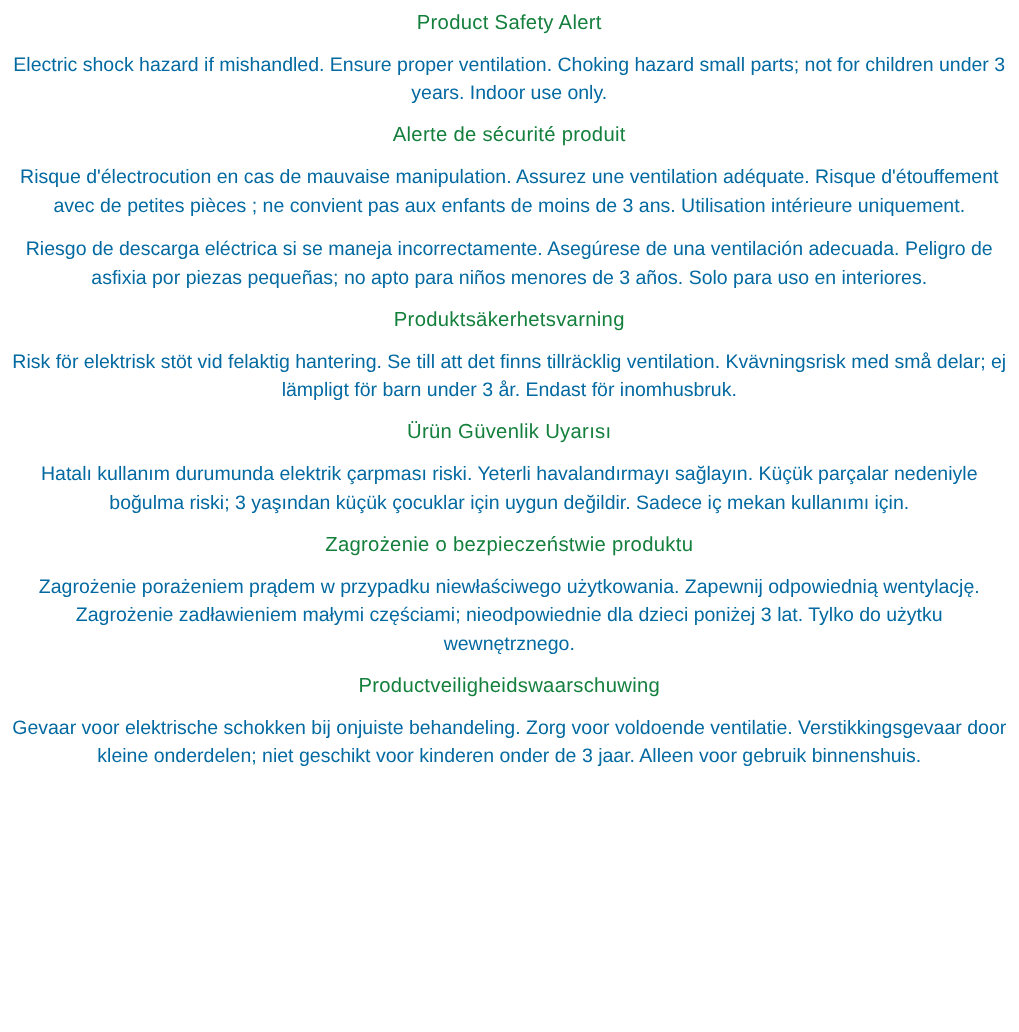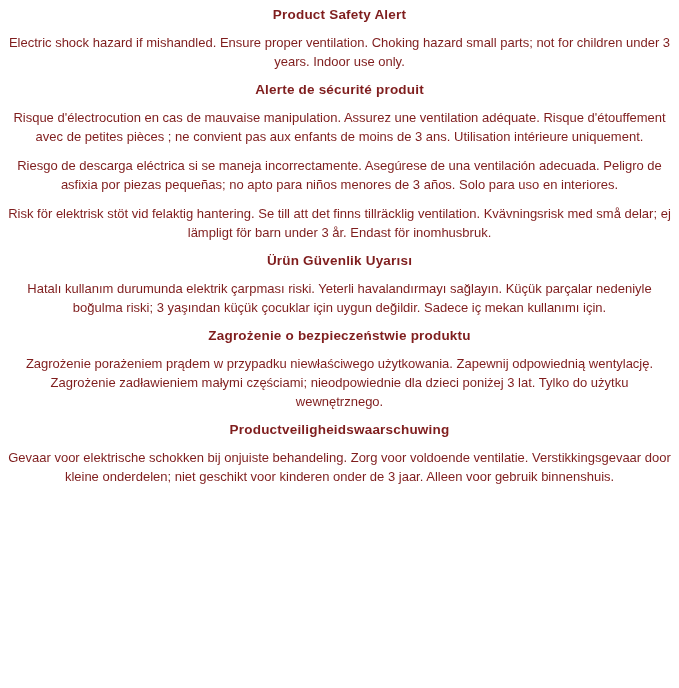--- a/index.html
+++ b/index.html
@@ -16,31 +16,31 @@
   }
   .doc {
     padding: 6px 6px 0 6px;
     box-sizing: border-box;
   }
   .alert-section {
     text-align: center;
   }
   .alert-heading {
     font-size: 13.5px;
-    font-weight: bold;
-    color: #7f1d1d;
+    font-weight: normal;
+    color: #15803d;
     letter-spacing: 0.2px;
     line-height: 18px;
     margin: 0 0 9px 0;
     text-align: center;
   }
   .alert-body {
     font-size: 13px;
     font-weight: normal;
-    color: #7f1d1d;
+    color: #0369a1;
     line-height: 19px;
     margin: 0 0 10px 0;
     text-align: center;
   }
 </style>
 </head>
 <body>
 
 <main class="doc" id="sections-container">
 
@@ -56,20 +56,21 @@
     </section>
 
     <section class="alert-section" lang="es">
       <p class="alert-body">Riesgo de descarga eléctrica si se maneja incorrectamente. Asegúrese de una ventilación adecuada. Peligro de asfixia por piezas pequeñas; no apto para niños menores de 3 años. Solo para uso en interiores.</p>
     </section>
 
     <section class="alert-section" lang="it">
     </section>
 
     <section class="alert-section" lang="sv">
+      <h2 class="alert-heading">Produktsäkerhetsvarning</h2>
       <p class="alert-body">Risk för elektrisk stöt vid felaktig hantering. Se till att det finns tillräcklig ventilation. Kvävningsrisk med små delar; ej lämpligt för barn under 3 år. Endast för inomhusbruk.</p>
     </section>
 
     <section class="alert-section" lang="tr">
       <h2 class="alert-heading">Ürün Güvenlik Uyarısı</h2>
       <p class="alert-body">Hatalı kullanım durumunda elektrik çarpması riski. Yeterli havalandırmayı sağlayın. Küçük parçalar nedeniyle boğulma riski; 3 yaşından küçük çocuklar için uygun değildir. Sadece iç mekan kullanımı için.</p>
     </section>
 
     <section class="alert-section" lang="pl">
       <h2 class="alert-heading">Zagrożenie o bezpieczeństwie produktu</h2>

